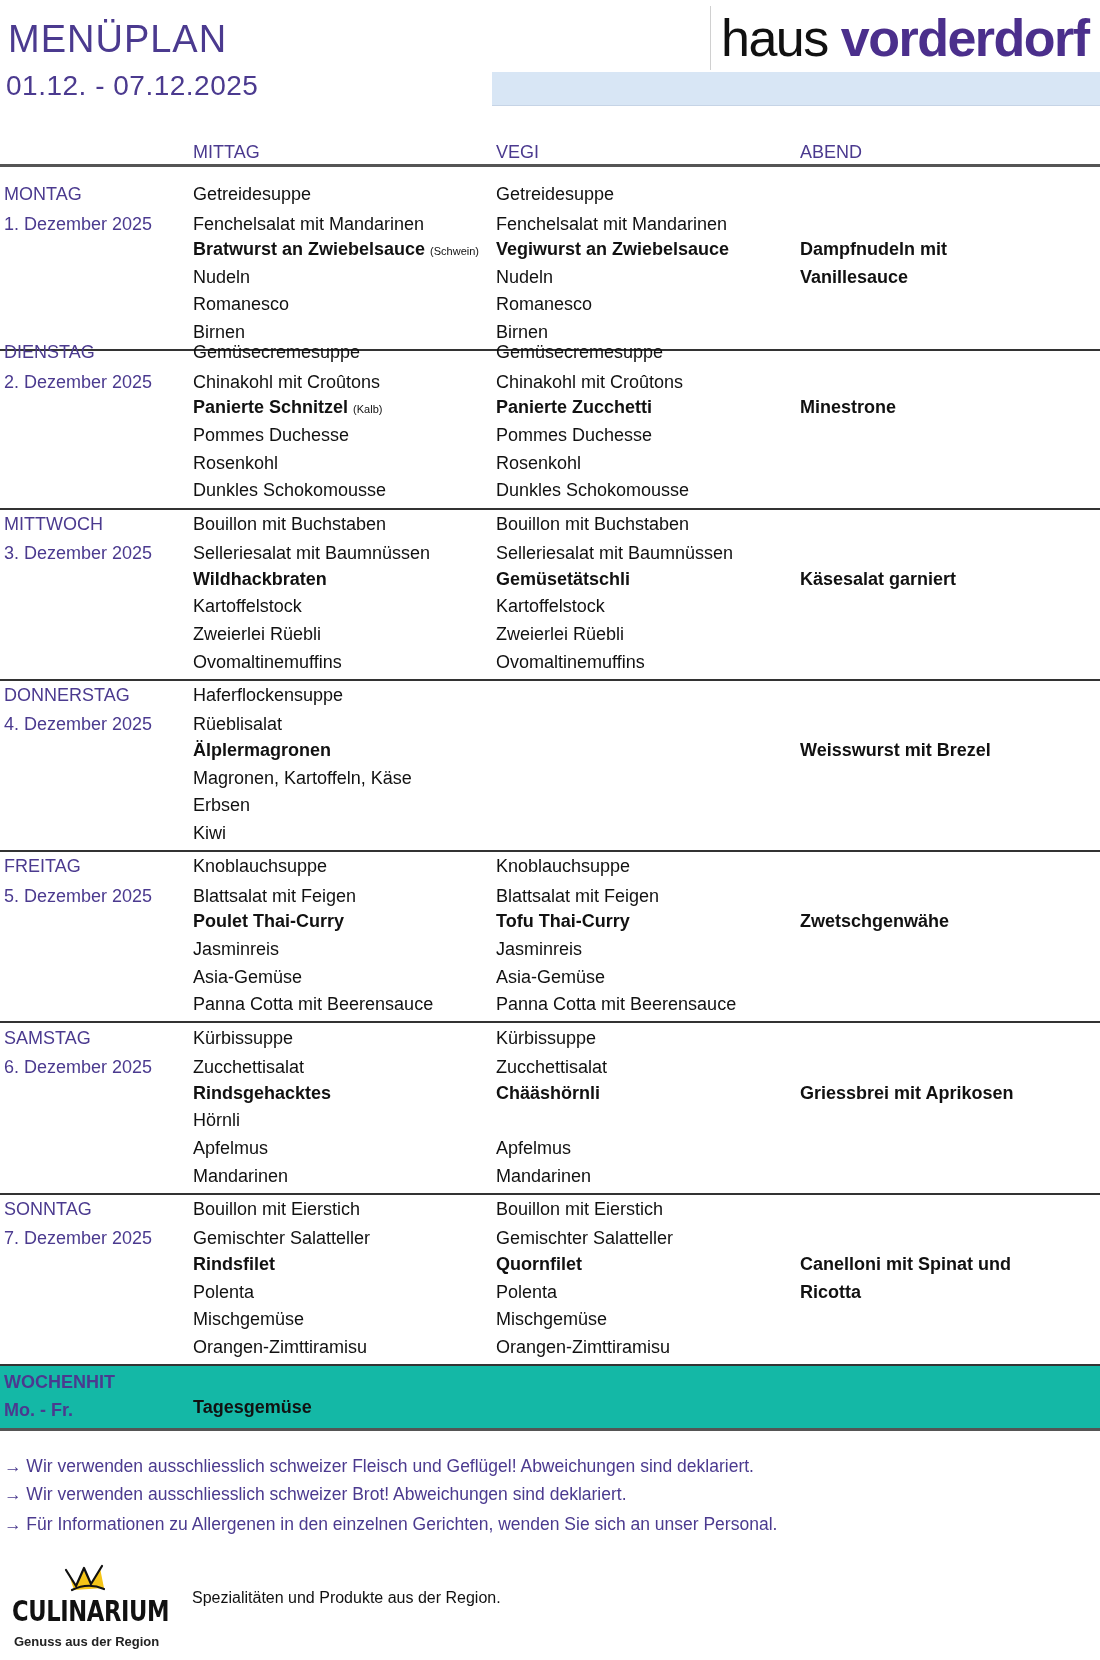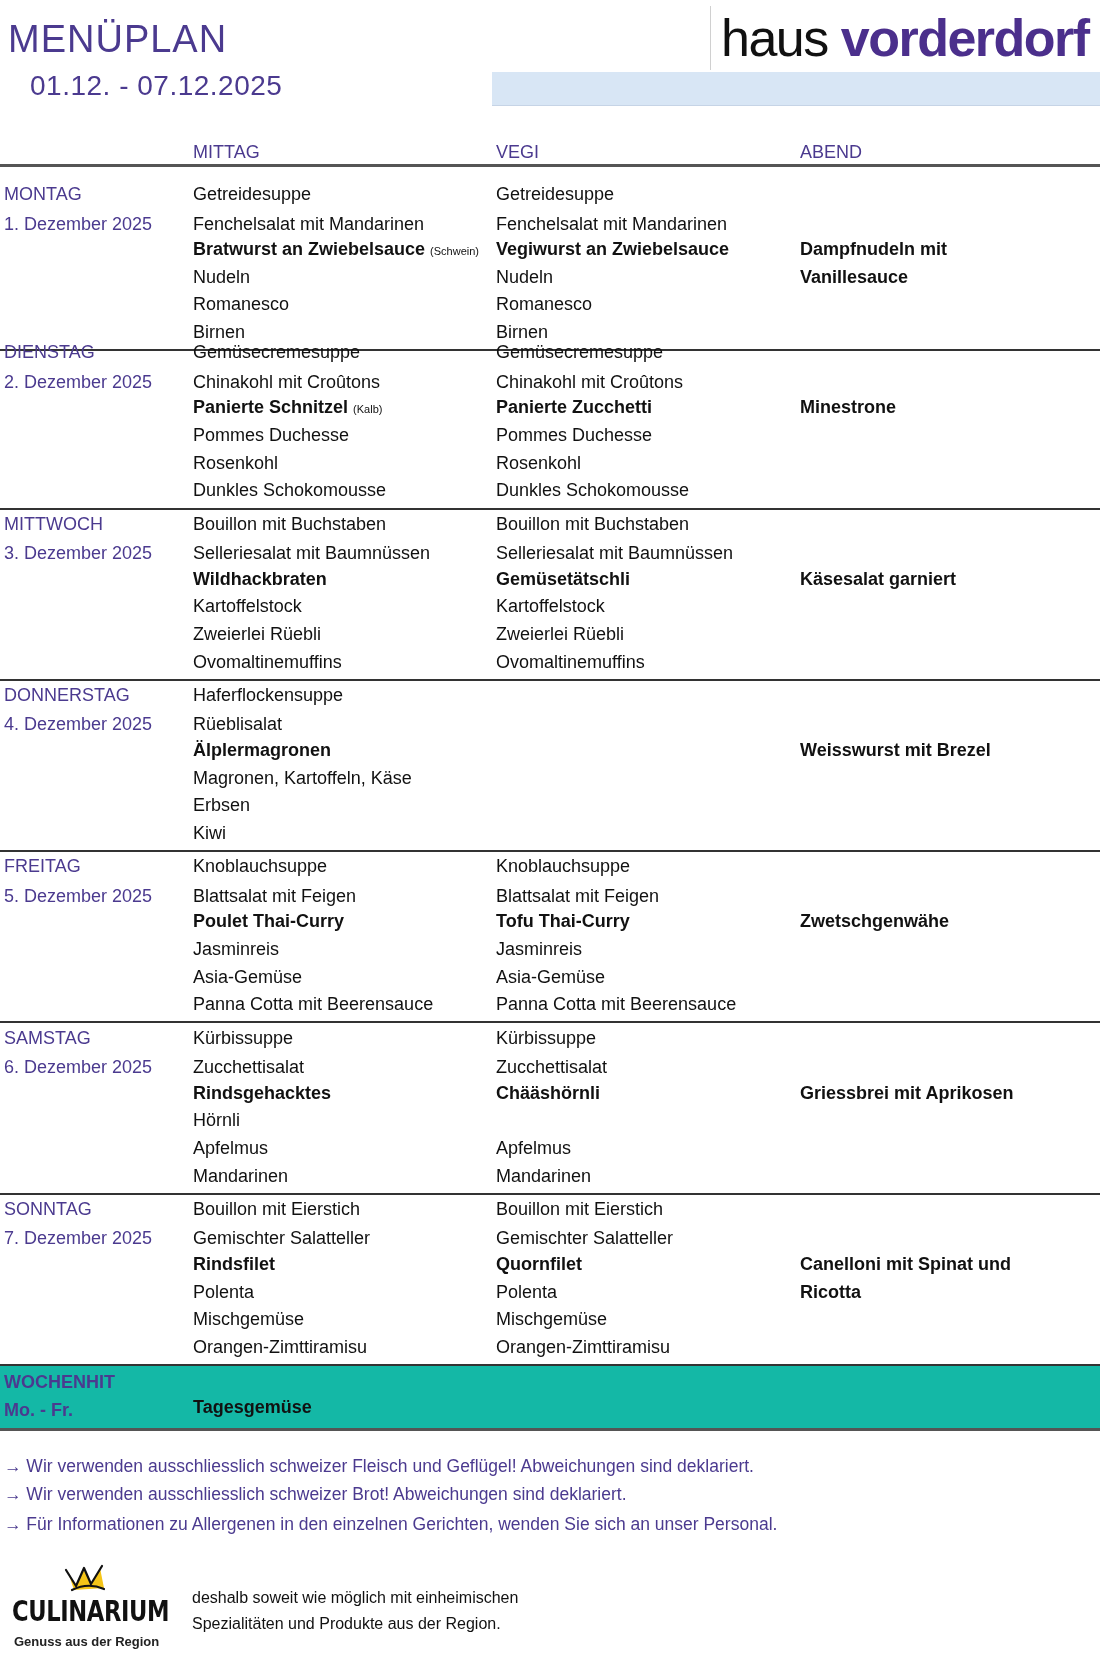--- a/index.html
+++ b/index.html
@@ -1,19 +1,19 @@
 <!DOCTYPE html>
 <html><head>
 <meta charset="utf-8">
 <style>
   html, body { margin:0; padding:0; background:#ffffff; }
   body { width:1100px; height:1660px; position:relative; overflow:hidden;
          font-family:"Liberation Sans", "DejaVu Sans", sans-serif; color:#111; }
   .title { position:absolute; left:8px; top:18px; font-size:38px; color:#4b3a8f; letter-spacing:1px; }
-  .daterange { position:absolute; left:6px; top:70px; font-size:28px; color:#4b3a8f; letter-spacing:0.5px;margin-left:24px; }
+  .daterange { position:absolute; left:6px; top:70px; font-size:28px; color:#4b3a8f; letter-spacing:0.5px; }
   .logo-wrap { position:absolute; left:710px; top:6px; width:385px; height:64px; border-left:1px solid #d0d0d0; }
   .logo { position:absolute; left:10px; top:2px; font-size:52px; letter-spacing:-1.5px; white-space:nowrap; }
   .logo .l1 { color:#111; font-weight:normal; }
   .logo .l2 { color:#4b2f8c; font-weight:bold; }
   .blueband { position:absolute; left:492px; top:72px; width:608px; height:33px; background:#d8e6f5; border-bottom:1px solid #c6d4e6; }
 
   .colhead { position:absolute; top:142px; font-size:18px; color:#4b3a8f; }
   .toprule { position:absolute; left:0; top:164px; width:1100px; height:3px; background:#555; }
 
   .day { position:absolute; left:0; width:1100px; }
@@ -202,15 +202,14 @@
 
 <div class="culi">
   <svg class="crown" viewBox="0 0 50 30">
     <path d="M4 8 L12 22 L20 6 L27 20 L36 4 L40 24 L10 26 Z" fill="#f5c518"></path>
     <path d="M2 6 L12 22 L20 4 L27 20 L38 2 M8 26 Q24 18 40 25" fill="none" stroke="#111" stroke-width="2.2" stroke-linejoin="round" stroke-linecap="round"></path>
   </svg>
   <div class="culi-name">CULINARIUM</div>
   <div class="culi-sub">Genuss aus der Region</div>
 </div>
 <div class="footer-text">
-  <div>deshalb soweit wie möglich mit einheimischen</div>
   <div>Spezialitäten und Produkte aus der Region.</div>
 </div>
 
 </body></html>

